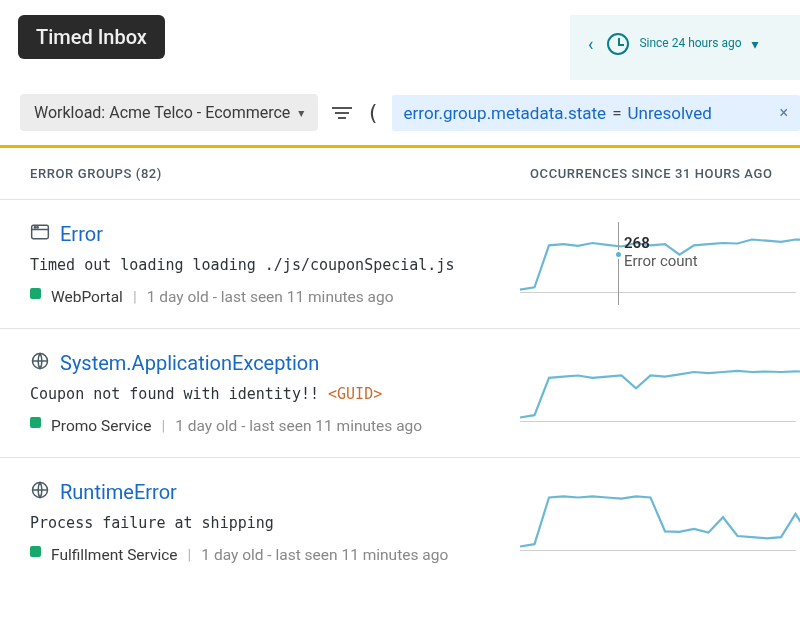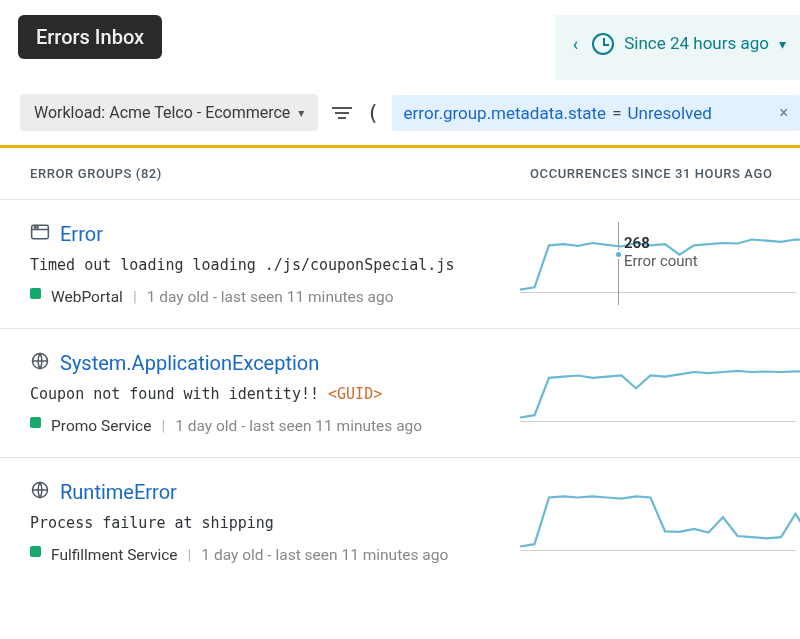--- a/index.html
+++ b/index.html
@@ -57,21 +57,21 @@
   }
   .time-picker .clock::before {
     content: "";
     position: absolute;
     left: 9px; top: 9px;
     width: 6px; height: 2px;
     background: #0a7e8a;
   }
   .time-picker .label {
     color: #0a7e8a;
-    font-size: 17px;
+    font-size: 12px;
     line-height: 1.15;
     font-weight: 400;
   }
   .time-picker .chev {
     color: #0a7e8a;
     font-size: 14px;
   }
   .filter-row {
     display: flex;
     align-items: center;
@@ -218,21 +218,21 @@
     position: absolute;
     left: 0; right: 0; bottom: 4px;
     height: 1px;
     background: #cfcfcf;
   }
 </style>
 </head>
 <body>
 
 <div class="header">
-  <div class="badge-title">Errors Inbox</div>
+  <div class="badge-title">Timed Inbox</div>
   <div class="time-picker">
     <span class="nav">‹</span>
     <span class="clock"></span>
     <span class="label">Since 24 hours ago</span>
     <span class="chev">▾</span>
   </div>
 </div>
 
 <div class="filter-row">
   <div class="workload-dd">

